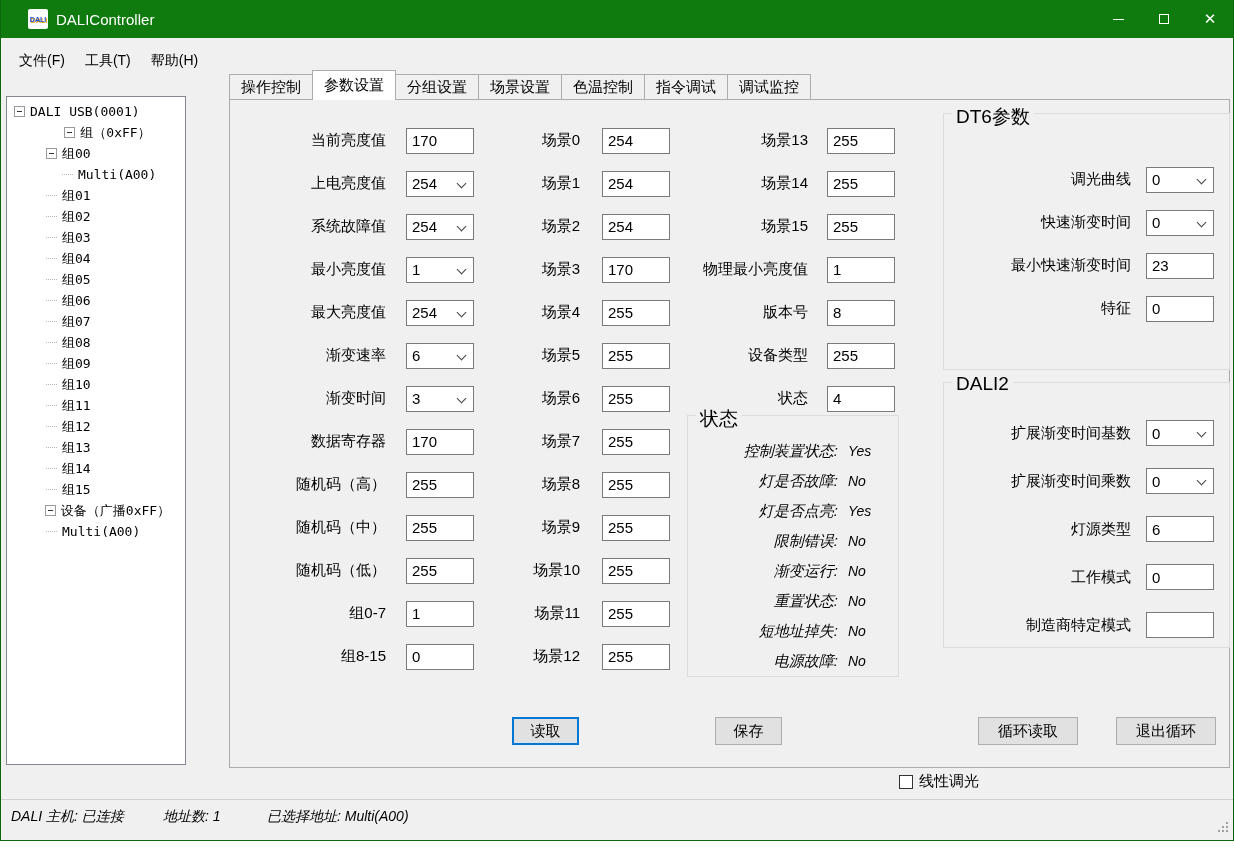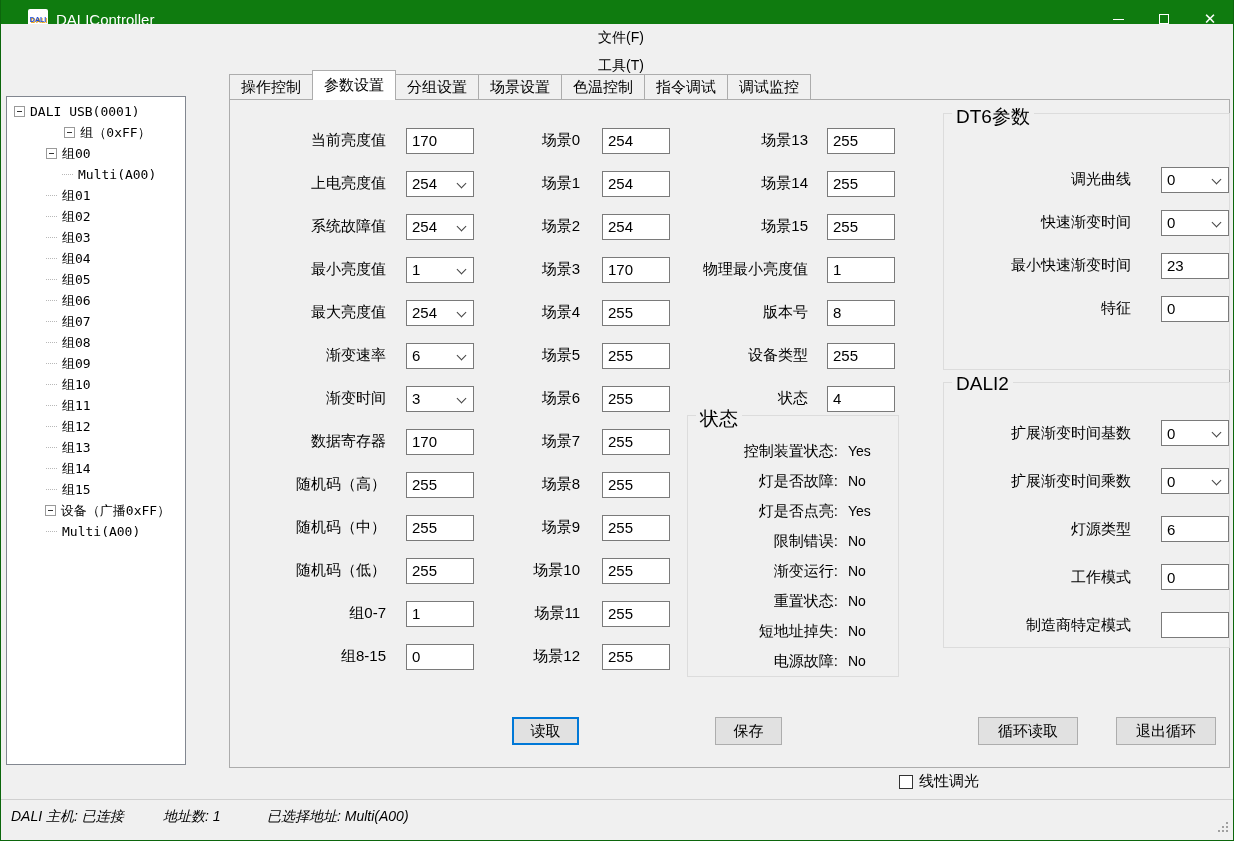--- a/index.html
+++ b/index.html
@@ -16,22 +16,22 @@
     display:flex; align-items:center; color:#fff;}
   .appicon{width:20px; height:20px; margin-left:27px; background:#fff; border-radius:2px;
     display:flex; align-items:center; justify-content:center; font-size:7px; font-weight:bold;
     color:#1f4fd8; text-shadow:1px 1px 0 #e89a00; letter-spacing:0;}
   .apptitle{margin-left:8px; font-size:15px;}
   .wincontrols{margin-left:auto; display:flex; height:100%;}
   .wbtn{width:46px; height:100%; display:flex; align-items:center; justify-content:center; font-size:15px; color:#fff;}
   .glyph-min{width:11px; border-top:1px solid #fff; height:0;}
   .glyph-max{width:10px; height:10px; border:1px solid #fff;}
   
-  .menubar{position:absolute; left:0; top:24px; right:0; height:30px; background:#f0f0f0;
-    display:flex; align-items:center; padding-left:8px;flex-direction:column;}
+  .menubar{position:absolute; left:0; top:46px; right:0; height:30px; background:#f0f0f0;
+    display:flex; align-items:center; padding-left:8px;}
   .menuitem{padding:5px 10px; font-size:14px;}
   
   .tree{position:absolute; left:5px; top:96px; width:180px; height:669px; background:#fff;
     border:1px solid #828790; overflow:hidden; padding-top:4px;
     font-family:"DejaVu Sans Mono", monospace; font-size:13px;}
   .trow{display:flex; align-items:center; height:21px; white-space:nowrap;}
   .trow.lv0{padding-left:7px;} .trow.lv1{padding-left:23px;justify-content:center;}
   .trow.lv2{padding-left:39px;} .trow.lv3{padding-left:55px;}
   .tb{width:11px; height:11px; margin-right:5px; position:relative; flex:none;}
   .tb.minus{border:1px solid #9a9a9a; background:#fff;}
@@ -43,36 +43,36 @@
   .tab{height:26px; padding:0 11px; display:flex; align-items:center; font-size:15px;
     background:#f0f0f0; border:1px solid var(--tabborder); margin-right:-1px;}
   .tab.selected{height:30px; background:#fff; border-bottom:none; position:relative; z-index:3;}
   
   .tabpage{position:absolute; left:228px; top:99px; width:1001px; height:669px;
     background:#f0f0f0; border:1px solid var(--tabborder); z-index:1;}
   .pcol{position:absolute; top:0;}
   .pcol1{left:0;   padding-top:19px;}
   .pcol2{left:240px; padding-top:19px;}
   .pcol3{left:440px; padding-top:19px;}
-  .prow{display:flex; align-items:center; height:43px;justify-content:space-between;}
+  .prow{display:flex; align-items:center; height:43px;}
   .plabel{font-size:15px; text-align:right; white-space:nowrap;}
   .pcol1 .plabel{width:156px; margin-right:20px;}
   .pcol2 .plabel{width:110px; margin-right:22px;}
   .pcol3 .plabel{width:138px; margin-right:19px;}
   .ctl{width:68px; height:26px; background:#fff; border:1px solid var(--ctlborder);
     display:flex; align-items:center; padding:0 5px; position:relative; font-size:15px; flex:none;}
   .ctl.combo::after{content:""; position:absolute; right:8px; top:8px; width:6px; height:6px;
     border-right:1px solid #444; border-bottom:1px solid #444; transform:rotate(45deg);}
   
   .groupbox{position:absolute; border:1px solid var(--groupborder);}
   .gb-status{left:457px; top:315px; width:212px; height:262px; padding-top:20px;}
   .gb-dt6{left:713px; top:13px;  width:287px; height:257px; padding-top:44px;}
   .gb-dali2{left:713px; top:282px; width:287px; height:266px; padding-top:26px;}
   .gblegend{position:absolute; top:-10px; left:8px; background:#f0f0f0; padding:0 4px; font-size:19px;}
-  .srow{display:flex; align-items:center; height:30px;}
+  .srow{display:flex; align-items:center; height:30px;font-style:italic;}
   .srow .slabel{width:150px; margin-right:10px; text-align:right; font-size:15px; white-space:nowrap;}
   .srow .sval{font-size:14px;}
   .gb-dt6 .prow{height:43px;} .gb-dali2 .prow{height:48px;}
   .gb-dt6 .plabel, .gb-dali2 .plabel{width:187px; margin-right:15px;}
   
   .btn{position:absolute; top:617px; height:28px; background:#e1e1e1; border:1px solid #adadad;
     display:flex; align-items:center; justify-content:center; font-size:15px;}
   .btn.focused{border:2px solid var(--focus);}
   #btn-read{left:282px; width:67px;}
   #btn-save{left:485px; width:67px;}

